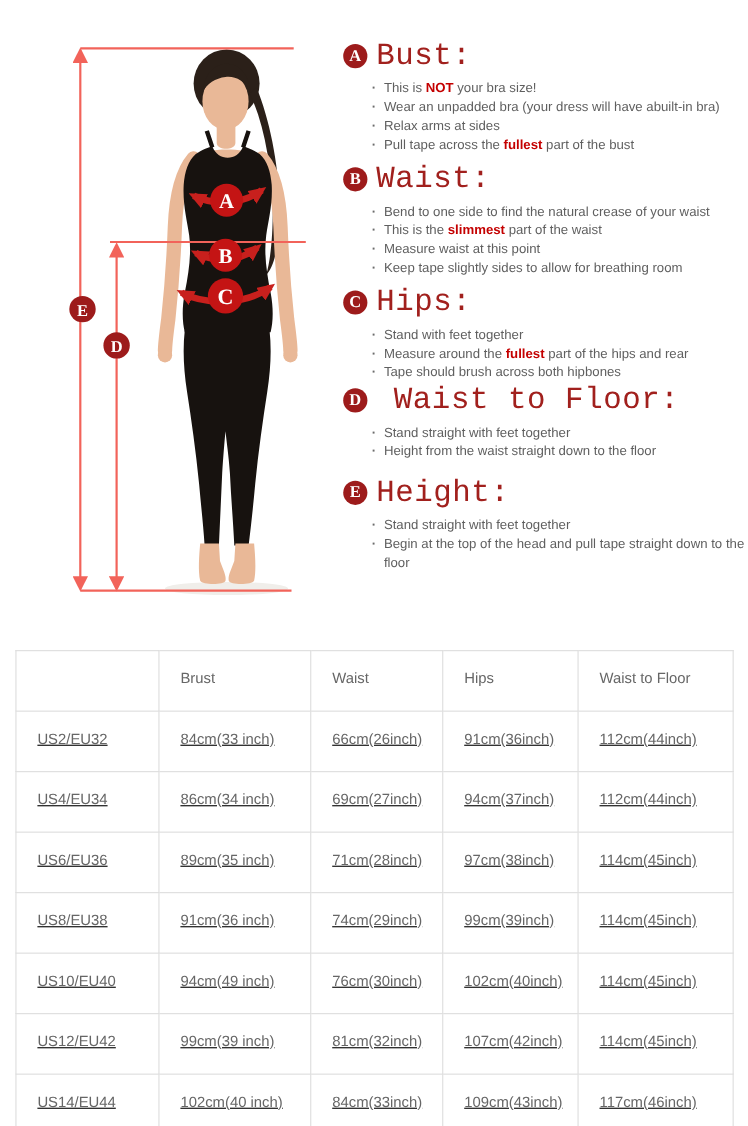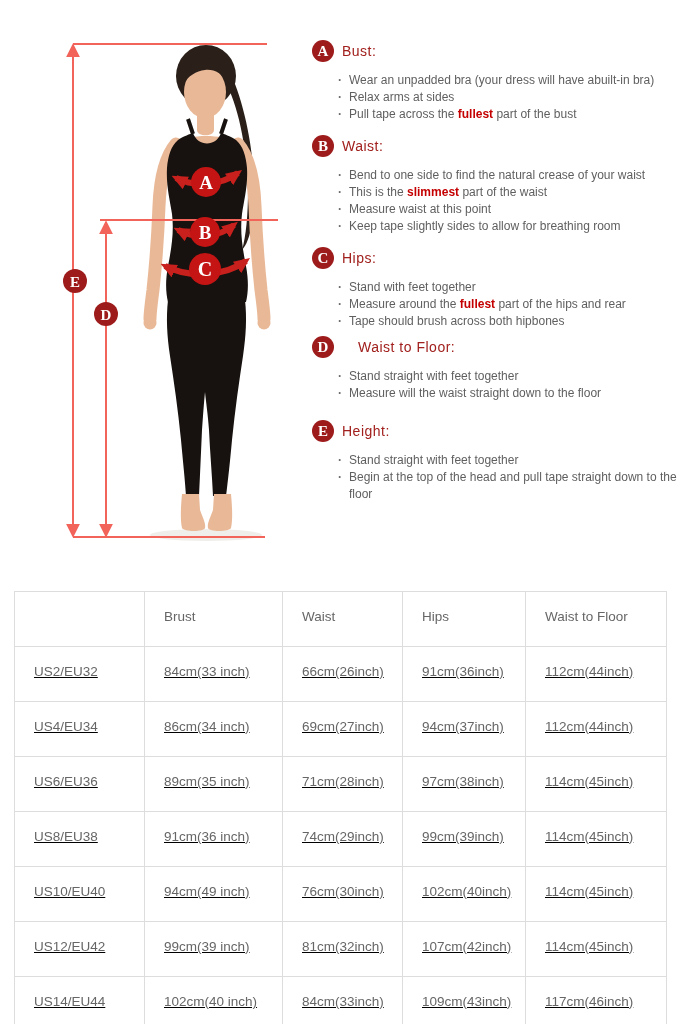--- a/index.html
+++ b/index.html
@@ -26,21 +26,21 @@
   .section:nth-child(4){margin-top:-6px;}
   .section:nth-child(5){margin-top:14px;}
   .sec-head{display:flex;align-items:center;height:30px;}
   .sec-badge{
     flex:none;width:22px;height:22px;border-radius:50%;
     background:var(--badge-dark-red);color:#fff;
     font-family:"Liberation Serif",serif;font-weight:700;font-size:15px;
     display:flex;align-items:center;justify-content:center;margin-right:8px;
   }
   .sec-title{
-    font-family:Liberation Sans, sans-serif;font-size:14px;letter-spacing:.5px;
+    font-family:Liberation Mono, monospace;font-size:28px;letter-spacing:.5px;
     color:var(--heading-red);
     text-align:right;
   }
   .section.indent .sec-title{padding-left:16px;}
   .sec-list{list-style:none;margin:6px 0 6px 0;padding:0 0 0 26px;}
   .sec-list li{
     display:flex;font-size:12px;line-height:17px;color:var(--body-text-gray);
   }
   .sec-list li::before{content:"·";font-weight:700;color:#6b6b6b;margin-right:7px;flex:none;}
   .hl{color:var(--highlight-red);font-weight:700;}
@@ -133,20 +133,23 @@
   </svg>
 
   <div class="sections" id="sections">
       <div class="section">
         <div class="sec-head">
           <span class="sec-badge">A</span>
           <span class="sec-title">Bust:</span>
         </div>
         <ul class="sec-list">
           <li>
+            <span><span>This is </span><span class="hl">NOT</span><span> your bra size!</span></span>
+          </li>
+          <li>
             <span><span>Wear an unpadded bra (your dress will have abuilt-in bra)</span></span>
           </li>
           <li>
             <span><span>Relax arms at sides</span></span>
           </li>
           <li>
             <span><span>Pull tape across the </span><span class="hl">fullest</span><span> part of the bust</span></span>
           </li>
         </ul>
       </div>
@@ -190,21 +193,21 @@
       <div class="section indent">
         <div class="sec-head">
           <span class="sec-badge">D</span>
           <span class="sec-title">Waist to Floor:</span>
         </div>
         <ul class="sec-list">
           <li>
             <span><span>Stand straight with feet together</span></span>
           </li>
           <li>
-            <span><span>Measure will the waist   straight down to the floor</span></span>
+            <span><span>Height from the waist   straight down to the floor</span></span>
           </li>
         </ul>
       </div>
       <div class="section">
         <div class="sec-head">
           <span class="sec-badge">E</span>
           <span class="sec-title">Height:</span>
         </div>
         <ul class="sec-list">
           <li>

